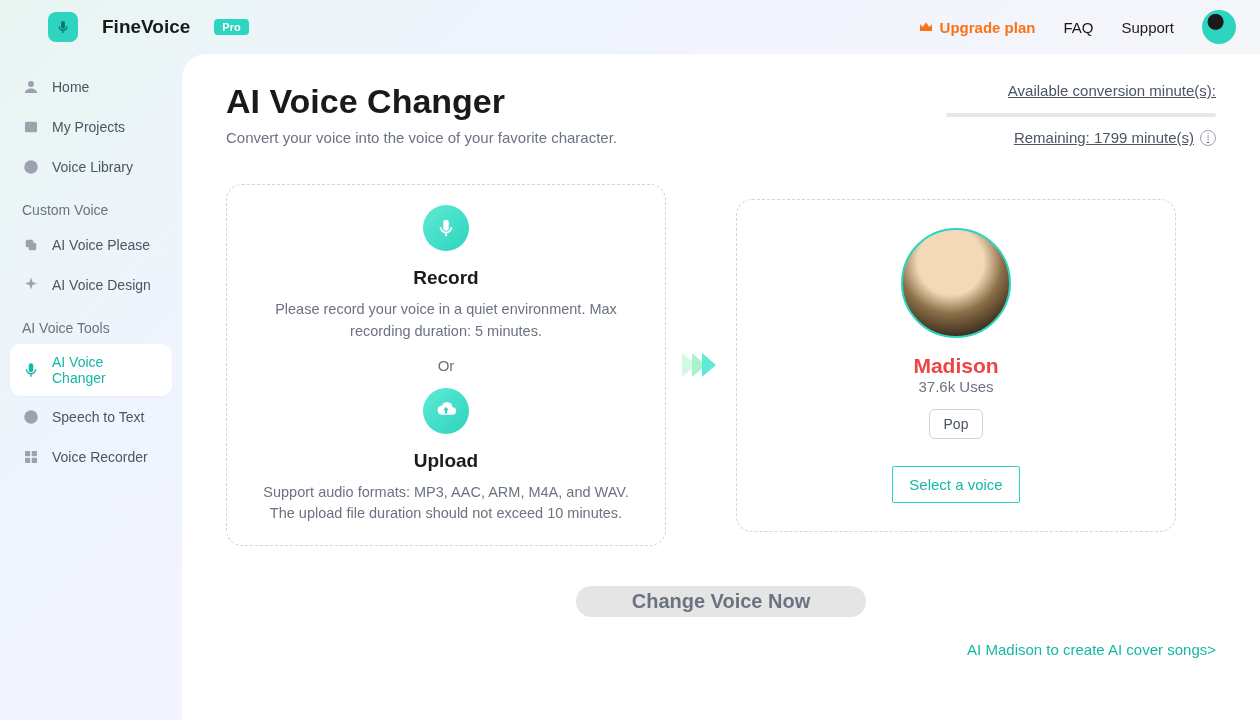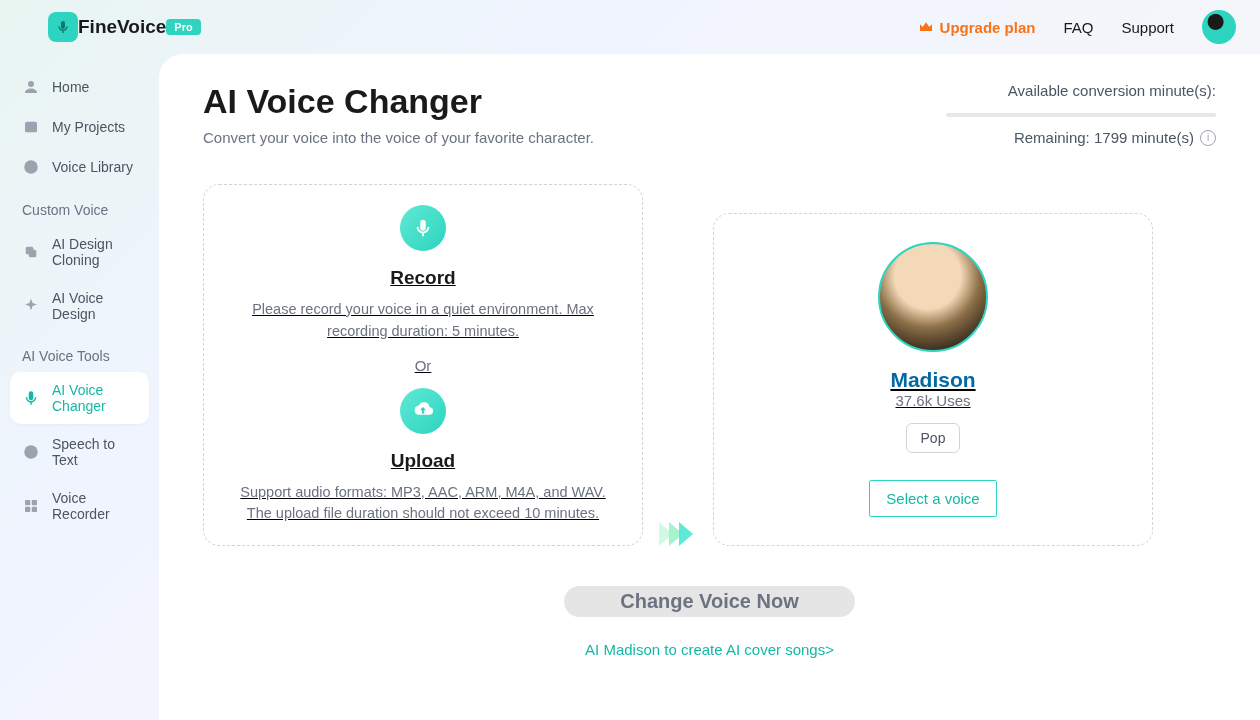--- a/index.html
+++ b/index.html
@@ -1,66 +1,66 @@
 <!DOCTYPE html>
 <html><head>
 <meta charset="utf-8">
 <style>
 * { margin: 0; padding: 0; box-sizing: border-box; font-family: -apple-system, BlinkMacSystemFont, 'Segoe UI', sans-serif; }
 body { width: 1260px; height: 720px; overflow: hidden; background: linear-gradient(135deg, #e8f5f1 0%, #f0f4ff 30%, #faf8f5 100%); }
 
 .header { height: 54px; display: flex; align-items: center; padding: 0 24px; }
-.logo-area { display: flex; align-items: center; gap: 0; padding-left: 24px; }
+.logo-area { display: flex; align-items: center; gap: 24px; padding-left: 24px; }
 .logo-box { width: 30px; height: 30px; background: #2dd4bf; border-radius: 8px; display: flex; align-items: center; justify-content: center; }
 .brand-name { font-size: 19px; font-weight: 800; color: #1a1a1a; }
 .pro-badge { background: #2dd4bf; color: #fff; font-size: 11px; font-weight: 700; padding: 2px 8px; border-radius: 4px; text-align: center; }
 .header-right { margin-left: auto; display: flex; align-items: center; gap: 28px; }
 .upgrade { color: #f97316; font-weight: 600; font-size: 15px; display: flex; align-items: center; gap: 6px; }
 .header-link { color: #1a1a1a; font-size: 15px; font-weight: 500; }
 .avatar { width: 34px; height: 34px; border-radius: 50%; background: radial-gradient(circle at 40% 35%, #1a1a1a 25%, #2dd4bf 28%); }
 
 .layout { display: flex; height: calc(100% - 54px); }
-.sidebar { width: 159px; padding: 14px 10px; }
+.sidebar { width: 182px; padding: 14px 10px; }
 .side-item { display: flex; align-items: center; gap: 12px; padding: 10px 12px; border-radius: 10px; color: #4b5563; font-size: 14px; cursor: pointer; margin-bottom: 2px; }
 .side-item.active { background: #fff; color: #14b8a6; font-weight: 500; box-shadow: 0 1px 3px rgba(0,0,0,0.04); }
 .side-icon { width: 18px; height: 18px; display: flex; align-items: center; justify-content: center; color: #9ca3af; }
 .side-item.active .side-icon { color: #14b8a6; }
 .side-section { padding: 14px 12px 8px; color: #6b7280; font-size: 14px; }
 
 .main { flex: 1; background: #fff; border-top-left-radius: 24px; padding: 28px 44px; position: relative; }
 .page-header { display: flex; justify-content: space-between; align-items: flex-start; }
 .page-title { font-size: 34px; font-weight: 800; color: #1a1a1a; margin-bottom: 8px; }
 .page-sub { color: #6b7280; font-size: 15px; }
 .minutes-box { text-align: right; color: #4b5563; font-size: 15px; }
-.minutes-line { margin-bottom: 14px; display:flex; align-items:center; gap:6px; justify-content:flex-end;}
+.minutes-line { margin-bottom: 14px; display:flex; align-items:center; gap:6px; justify-content:flex-end;text-decoration:underline;}
 .prog-bar { width: 270px; height: 4px; background: #e5e7eb; border-radius: 2px; margin: 8px 0 12px; }
 .info-circle { width:16px; height:16px; border:1.5px solid #9ca3af; border-radius:50%; display:inline-flex; align-items:center; justify-content:center; font-size:10px; color:#9ca3af;}
 
-.cards-row { display: flex; align-items: flex-end; gap: 20px; margin-top: 24px; text-decoration: underline; }
+.cards-row { display: flex; align-items: center; gap: 20px; margin-top: 24px; }
 .card { border: 1.5px dashed #d1d5db; border-radius: 16px; padding: 20px 28px; text-align: center; }
 .card-left { width: 440px; }
 .card-right { width: 440px; padding: 28px; }
 .circle-icon { width: 46px; height: 46px; border-radius: 50%; background: linear-gradient(135deg, #5eead4, #2dd4bf); display: flex; align-items: center; justify-content: center; margin: 0 auto 16px; color: #fff; }
 .card-title { font-size: 19px; font-weight: 700; color: #1a1a1a; margin-bottom: 10px; }
 .card-desc { color: #6b7280; font-size: 14.5px; line-height: 1.5; }
 .or-text { color: #6b7280; margin: 14px 0; font-size: 15px; }
 .arrows { display:flex; align-items:center; }
 .arrow-chev { width:0; height:0; border-top:12px solid transparent; border-bottom:12px solid transparent; border-left:14px solid #a7f3d0; margin-left:-4px;}
 .arrow-chev:first-child { border-left-color:#d1fae5; }
 .arrow-chev:last-child { border-left-color:#5eead4; }
 
 .voice-avatar { width: 110px; height: 110px; border-radius: 50%; border: 2px solid #2dd4bf; background: radial-gradient(circle at 45% 30%, #f4d9b8 35%, #8b6f47 55%, #2a1f15 85%); margin: 0 auto 16px; }
-.voice-name { font-size: 21px; font-weight: 700; color: #0369a1; margin-bottom: 0; }
+.voice-name { font-size: 21px; font-weight: 700; color: #ef4444; margin-bottom: 0; }
 .voice-uses { color: #6b7280; font-size: 15px; margin-bottom: 14px; }
 .voice-tag { display: inline-block; border: 1px solid #d1d5db; padding: 6px 14px; border-radius: 6px; color: #4b5563; font-size: 14px; margin-bottom: 27px; }
 .select-voice-btn { border: 1.5px solid #2dd4bf; color: #14b8a6; background: #fff; padding: 9px 16px; border-radius: 2px; font-size: 15px; font-weight: 500; cursor: pointer; }
 
 .cta-row { text-align: center; margin-top: 40px; }
 .cta-btn { background: #e5e5e5; color: #6b7280; border: none; padding: 4px 56px; border-radius: 32px; font-size: 20px; font-weight: 600; cursor: pointer; }
-.cover-link { display: block; margin-top: 24px; color: #14b8a6; font-size: 15px; text-align: center; }
+.cover-link { display: block; margin-top: 24px; color: #14b8a6; font-size: 15px; text-align: right; }
 </style>
 </head>
 <body>
 
 <div class="header">
   <div class="logo-area">
     <div class="logo-box">
       <svg width="16" height="16" viewBox="0 0 24 24" fill="#0f766e">
           <rect x="9" y="3" width="6" height="12" rx="3"></rect>
           <path d="M6 11a6 6 0 0012 0M12 18v3" stroke="#0f766e" stroke-width="2" fill="none"></path>
@@ -111,21 +111,21 @@
     </div>
 
     <div class="side-section">Custom Voice</div>
     <div class="side-item">
       <span class="side-icon">
           <svg width="18" height="18" viewBox="0 0 24 24" fill="currentColor">
             <rect x="5" y="5" width="10" height="10" rx="2"></rect>
             <rect x="9" y="9" width="10" height="10" rx="2"></rect>
           </svg>
         </span>
-      <span>AI Design Cloning</span>
+      <span>AI Voice Please</span>
     </div>
     <div class="side-item">
       <span class="side-icon">
           <svg width="18" height="18" viewBox="0 0 24 24" fill="currentColor">
             <path d="M12 2l2 6 6 2-6 2-2 6-2-6-6-2 6-2z"></path>
           </svg>
         </span>
       <span>AI Voice Design</span>
     </div>
 

